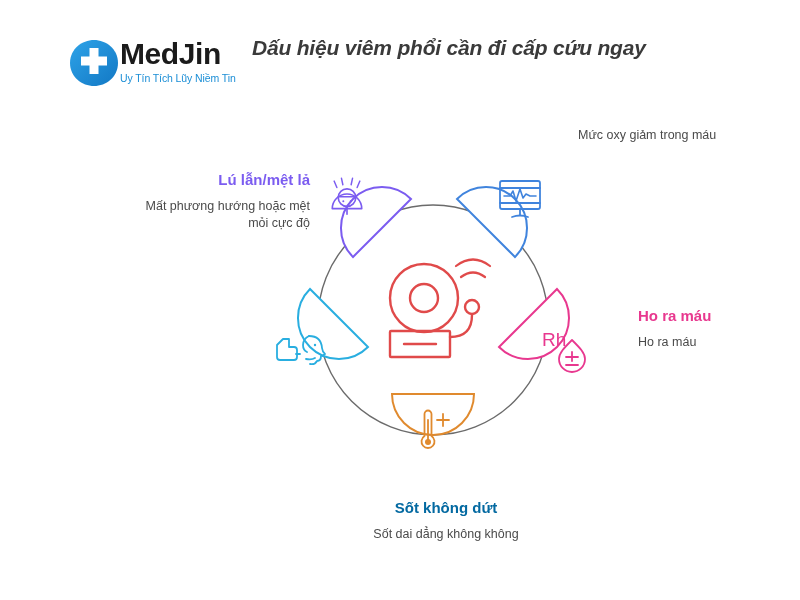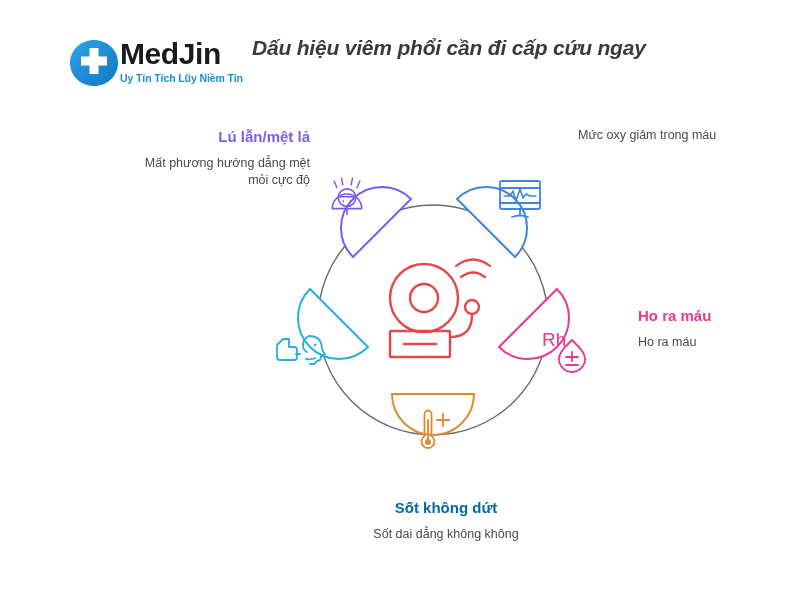--- a/index.html
+++ b/index.html
@@ -41,21 +41,21 @@
   #logo-wordmark {
     font-size: 30px;
     font-weight: bold;
     color: #1b1b1b;
     line-height: 32px;
     letter-spacing: -0.4px;
     display: block;
   }
   #logo-tagline {
     font-size: 10.5px;
-    font-weight: bold;
+    font-weight: normal;
     color: #1b8ed6;
     line-height: 14px;
     letter-spacing: -0.1px;
     display: block;
     margin-top: 1px;
   }
   #page-title {
     position: absolute;
     left: 252px;
     top: 36px;
@@ -91,21 +91,21 @@
     display: block;
     margin-bottom: 9px;
   }
   .callout-desc {
     font-size: 12.5px;
     font-weight: normal;
     color: #4a4a4a;
     line-height: 17px;
     display: block;
   }
-  .align-right { text-align: right; }
+  .align-right { text-align: right; margin-top: 43px; }
   .align-left  { text-align: left;  }
   .align-center{ text-align: center;}
 
   #callout-confusion {
     left: 128px;
     top: 127px;
     width: 182px;
   }
   #callout-spo2 {
     left: 578px;
@@ -251,21 +251,21 @@
         <line x1="0" y1="-16" x2="0" y2="6"></line>
         <circle cx="0" cy="6" r="3" fill="#e08a2e" stroke="none"></circle>
         <line x1="15" y1="-22" x2="15" y2="-10"></line>
         <line x1="9" y1="-16" x2="21" y2="-16"></line>
       </g>
     </g>
   </svg>
 
   <div class="callout align-right" id="callout-confusion">
     <span class="callout-title" style="color:#7b5cf0">Lú lẫn/mệt lả</span>
-    <span class="callout-desc">Mất phương hướng dẳng mệt mỏi cực độ</span>
+    <span class="callout-desc">Mất phương hướng hoặc mệt mỏi cực độ</span>
   </div>
 
   <div class="callout align-left" id="callout-spo2">
     <span class="callout-desc">Mức oxy giảm trong máu</span>
   </div>
 
 
   <div class="callout align-left" id="callout-cough">
     <span class="callout-title" style="color:#e8388f">Ho ra máu</span>
     <span class="callout-desc">Ho ra máu</span>

